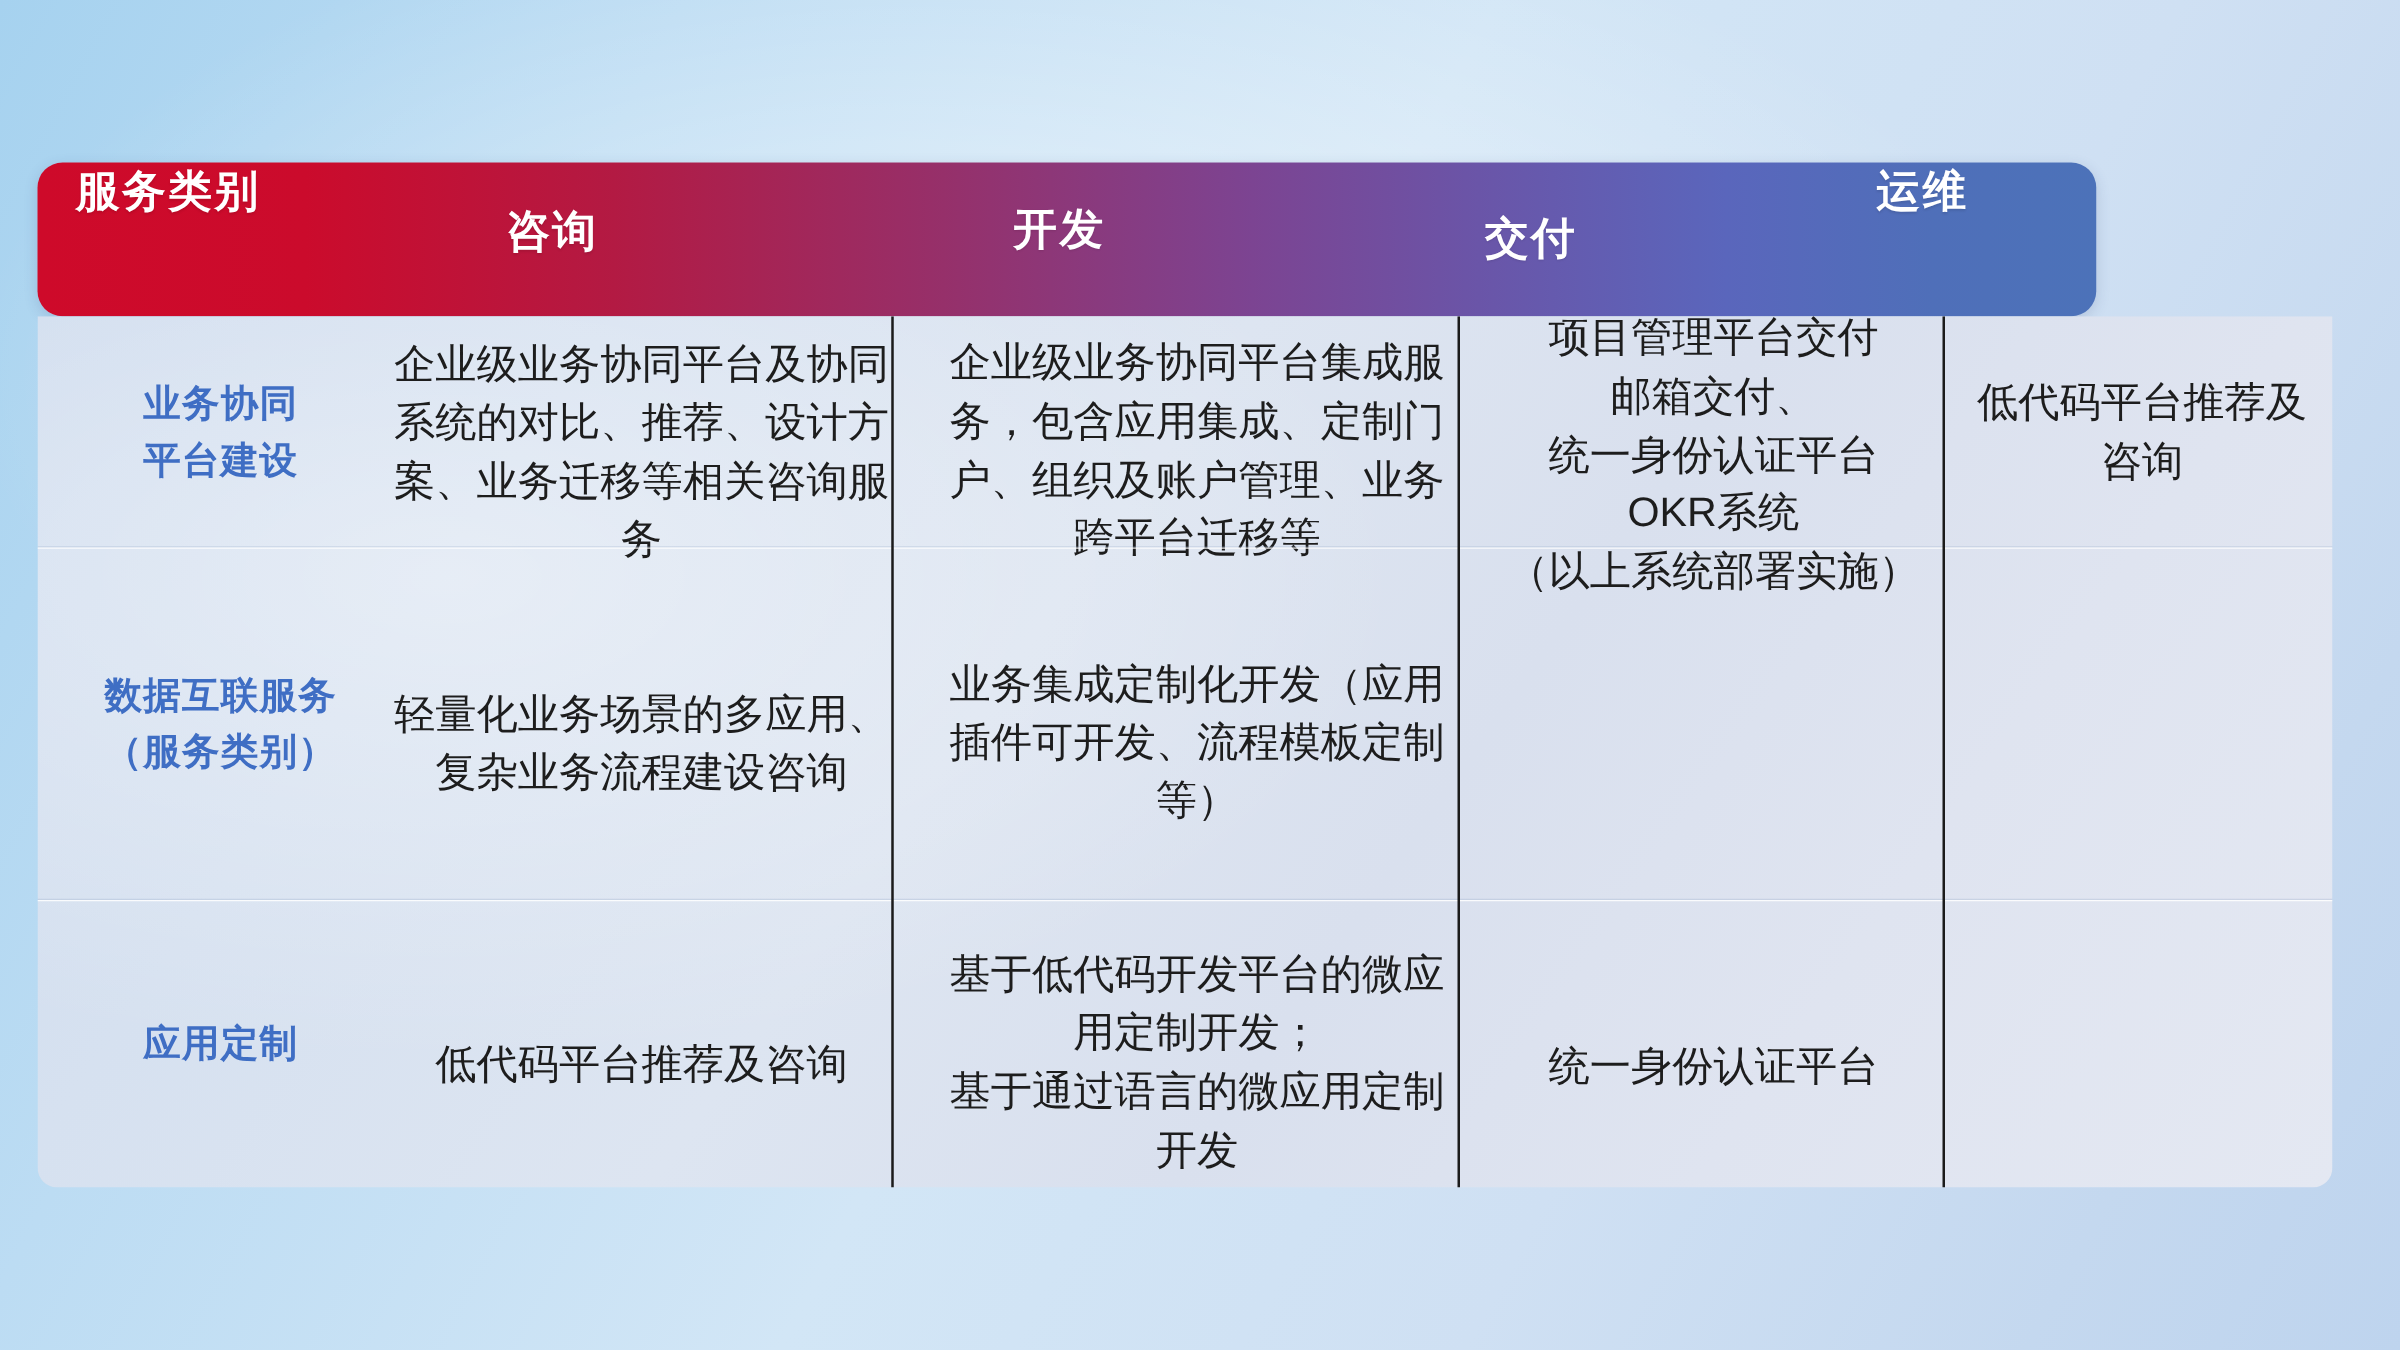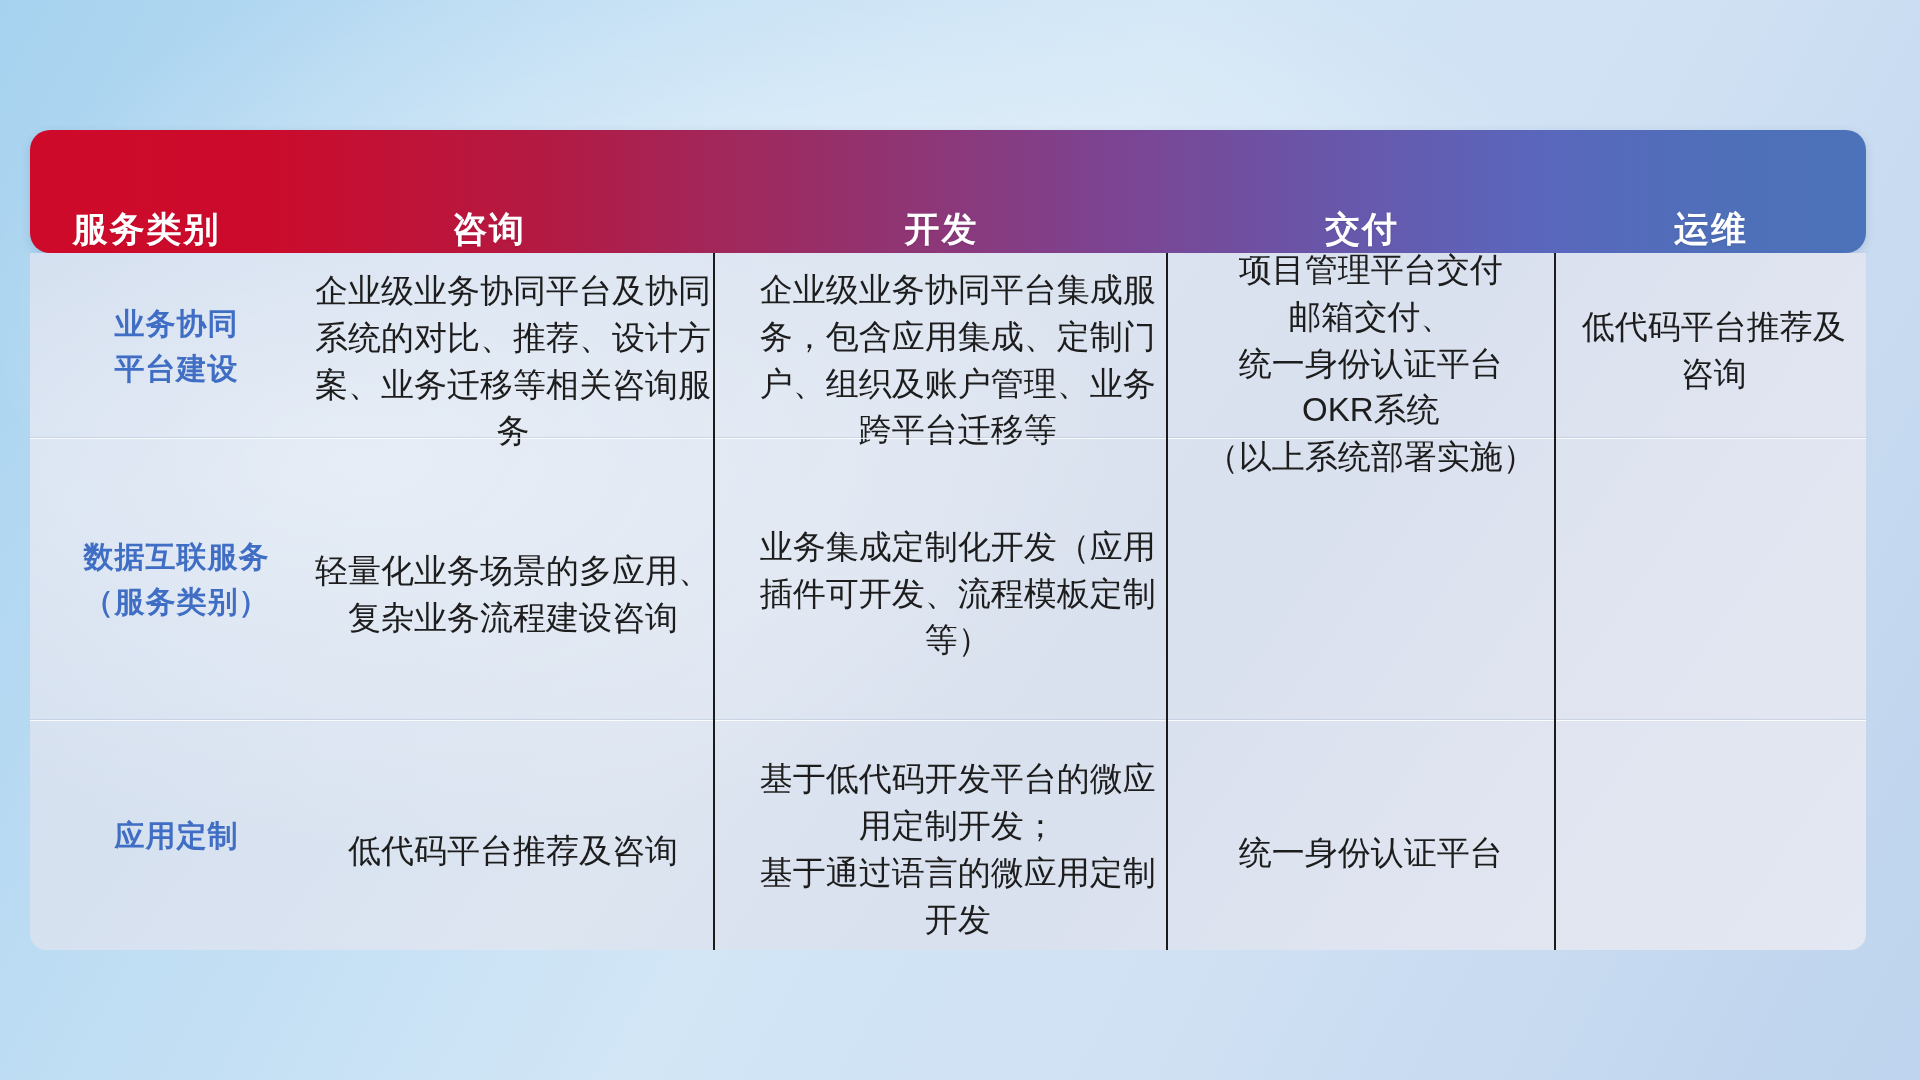--- a/index.html
+++ b/index.html
@@ -23,36 +23,36 @@
     left: 30px;
     top: 130px;
     width: 1836px;
     height: 820px;
   }
 
   
   #table-header {
     position: absolute;
     left: 0; top: 0;
-    width: 1836px;
+    width: 1647px;
     height: 123px;
     border-radius: 20px;
     background: linear-gradient(90deg,
         #ce0a2a 0%,
         #cb0b2c 13%,
         #b31a43 28%,
         #96306a 44%,
         #7c4492 59%,
         #6a55a8 70%,
         #5a66bc 82%,
         #4f6fb9 92%,
         #4c72b9 100%);
     box-shadow: 0 3px 10px rgba(60,80,130,0.18);
     display: flex;
-    align-items: flex-end;
+    align-items: flex-start;
   }
   #table-header .hcell {
     color: #ffffff;
     font-size: 35px;
     font-weight: 700;
     text-align: center;
     letter-spacing: 2px;
     text-shadow: 0 1px 2px rgba(0,0,0,0.10);
     white-space: nowrap;
   }
@@ -112,21 +112,21 @@
     padding: 6px 12px;
     color: #1d1d1d;
     font-size: 33px;
     line-height: 1.42;
     white-space: pre-line;
   }
   .col-0 { width: 233px; }
   .col-1 { width: 452px; margin-top: 32px; }
   .col-2 { width: 453px; margin-top: 30px; }
   .col-3 { width: 388px; margin-top: 37px; }
-  .col-4 { width: 310px; margin-top: 10px; }
+  .col-4 { width: 310px; }
 
   .cell.category {
     color: #3f6ec4;
     font-size: 30px;
     font-weight: 700;
     line-height: 1.5;
     letter-spacing: 1px;
     margin-left: 32px;
   }
 </style>

